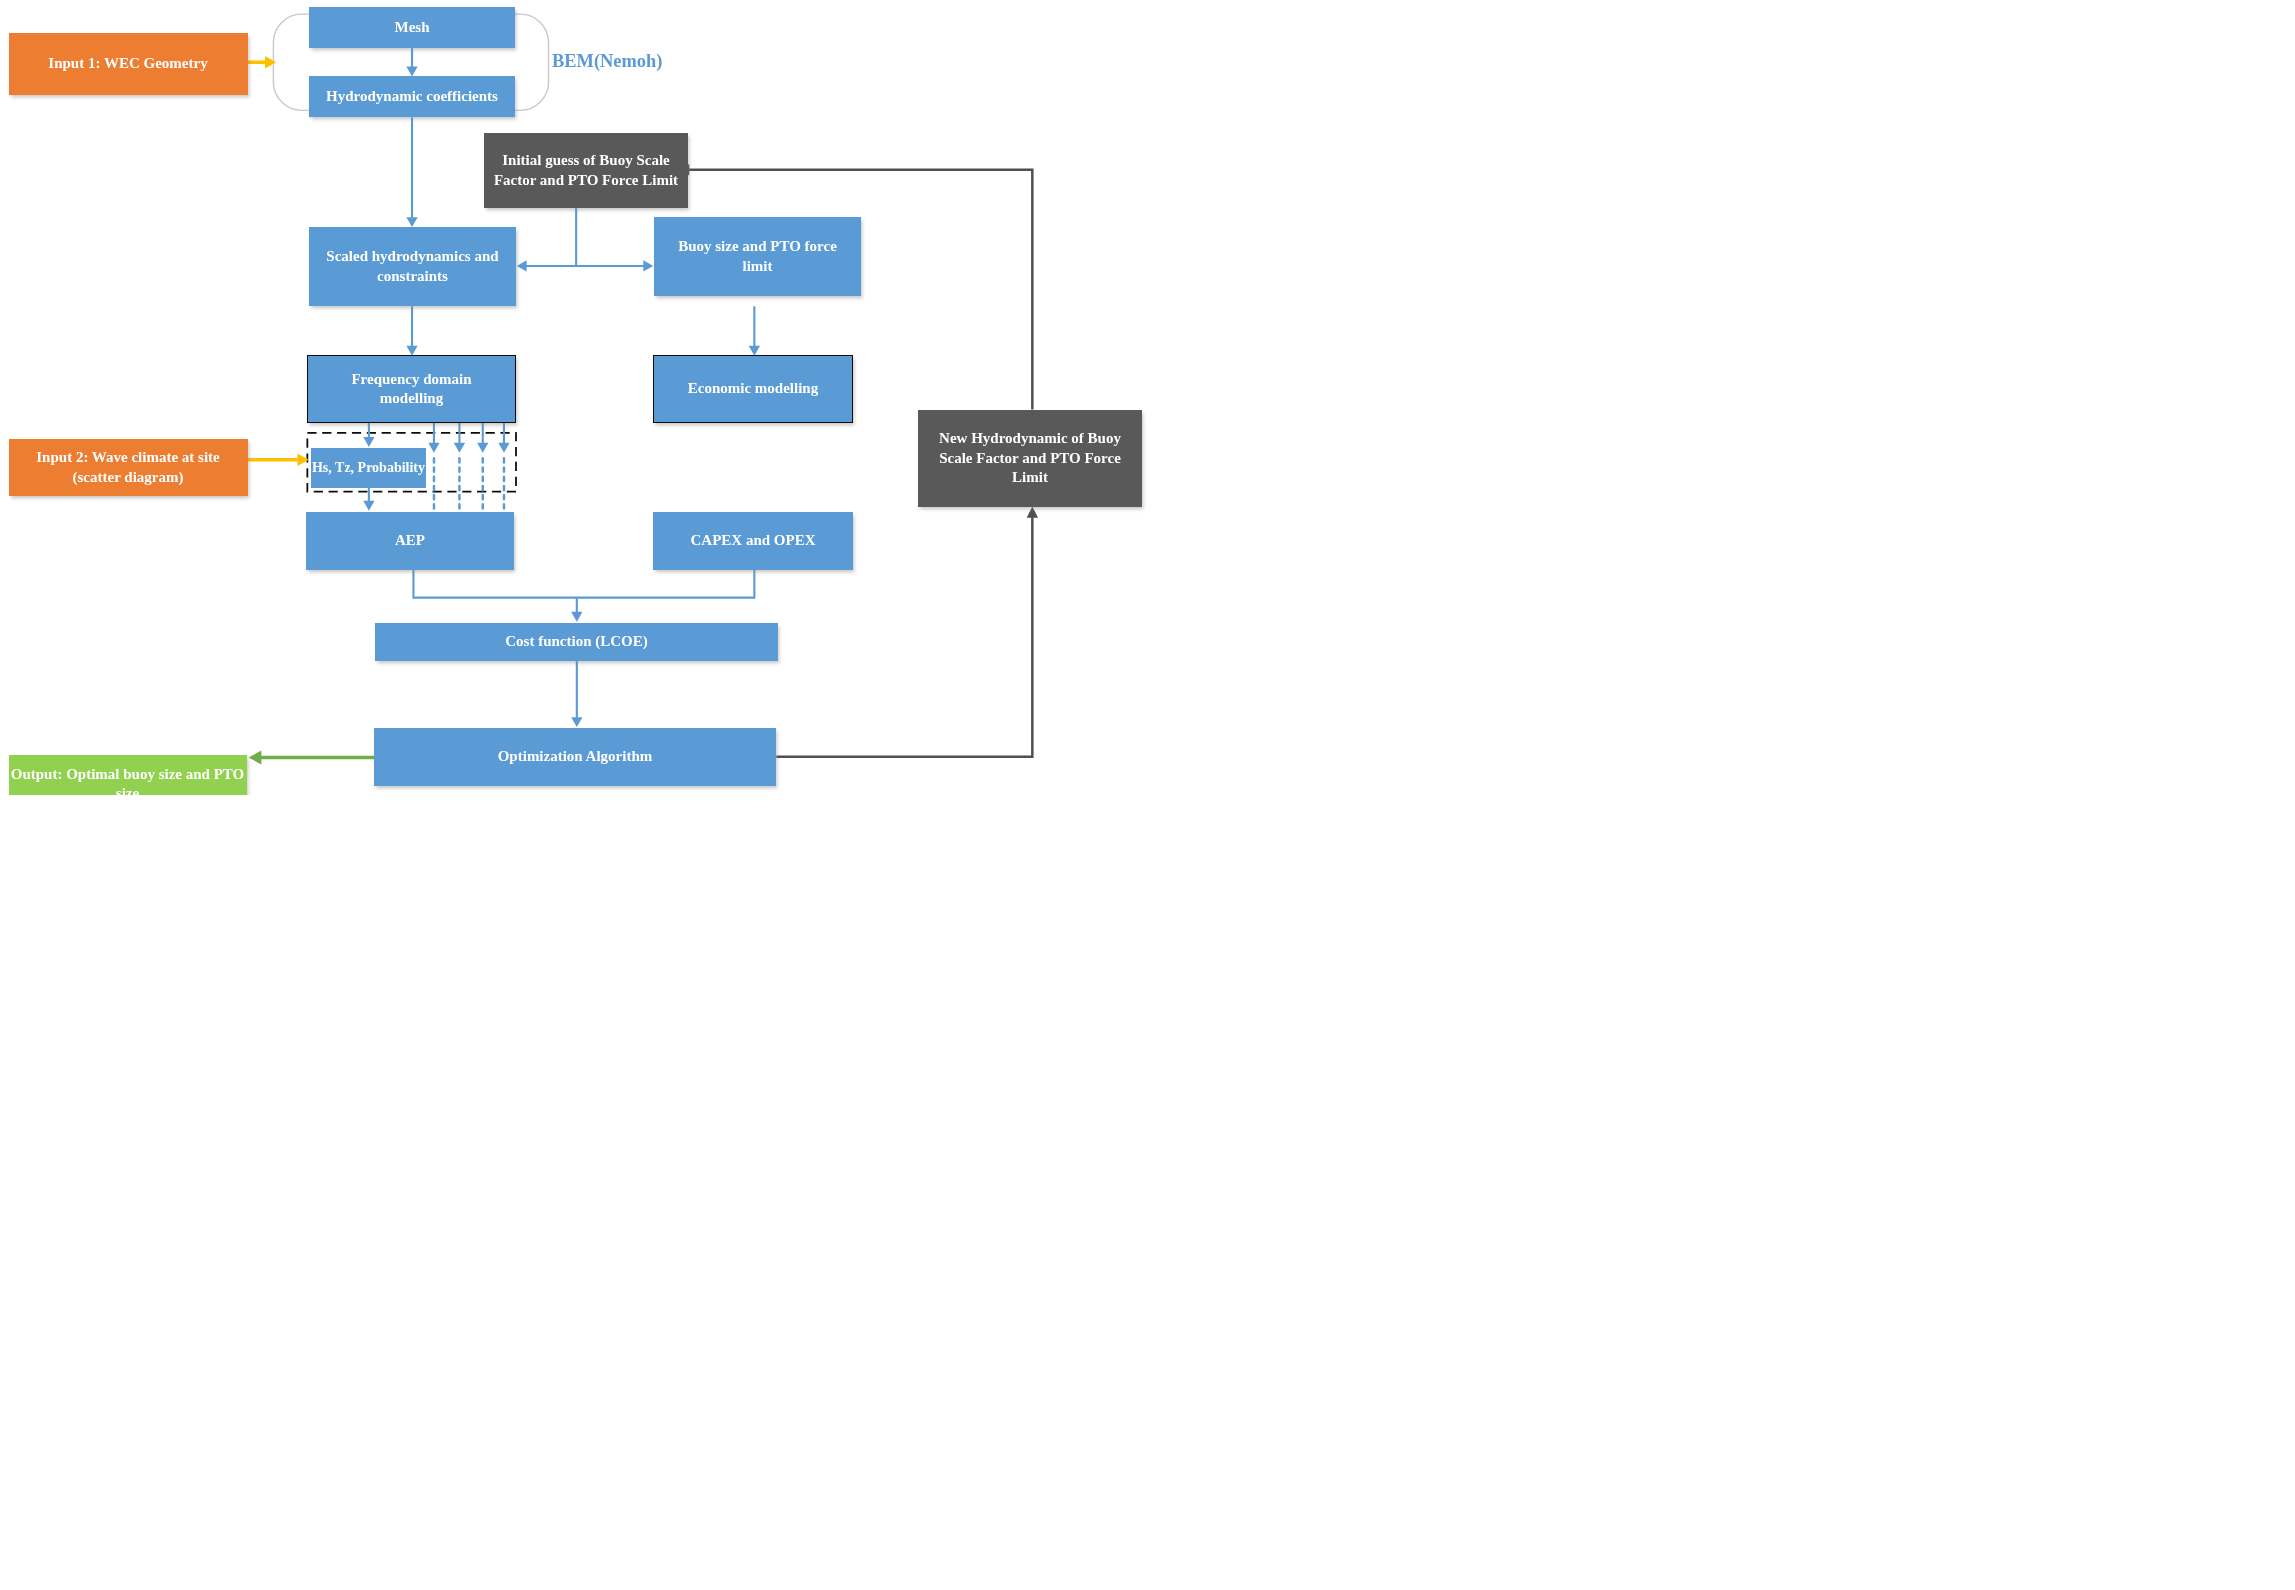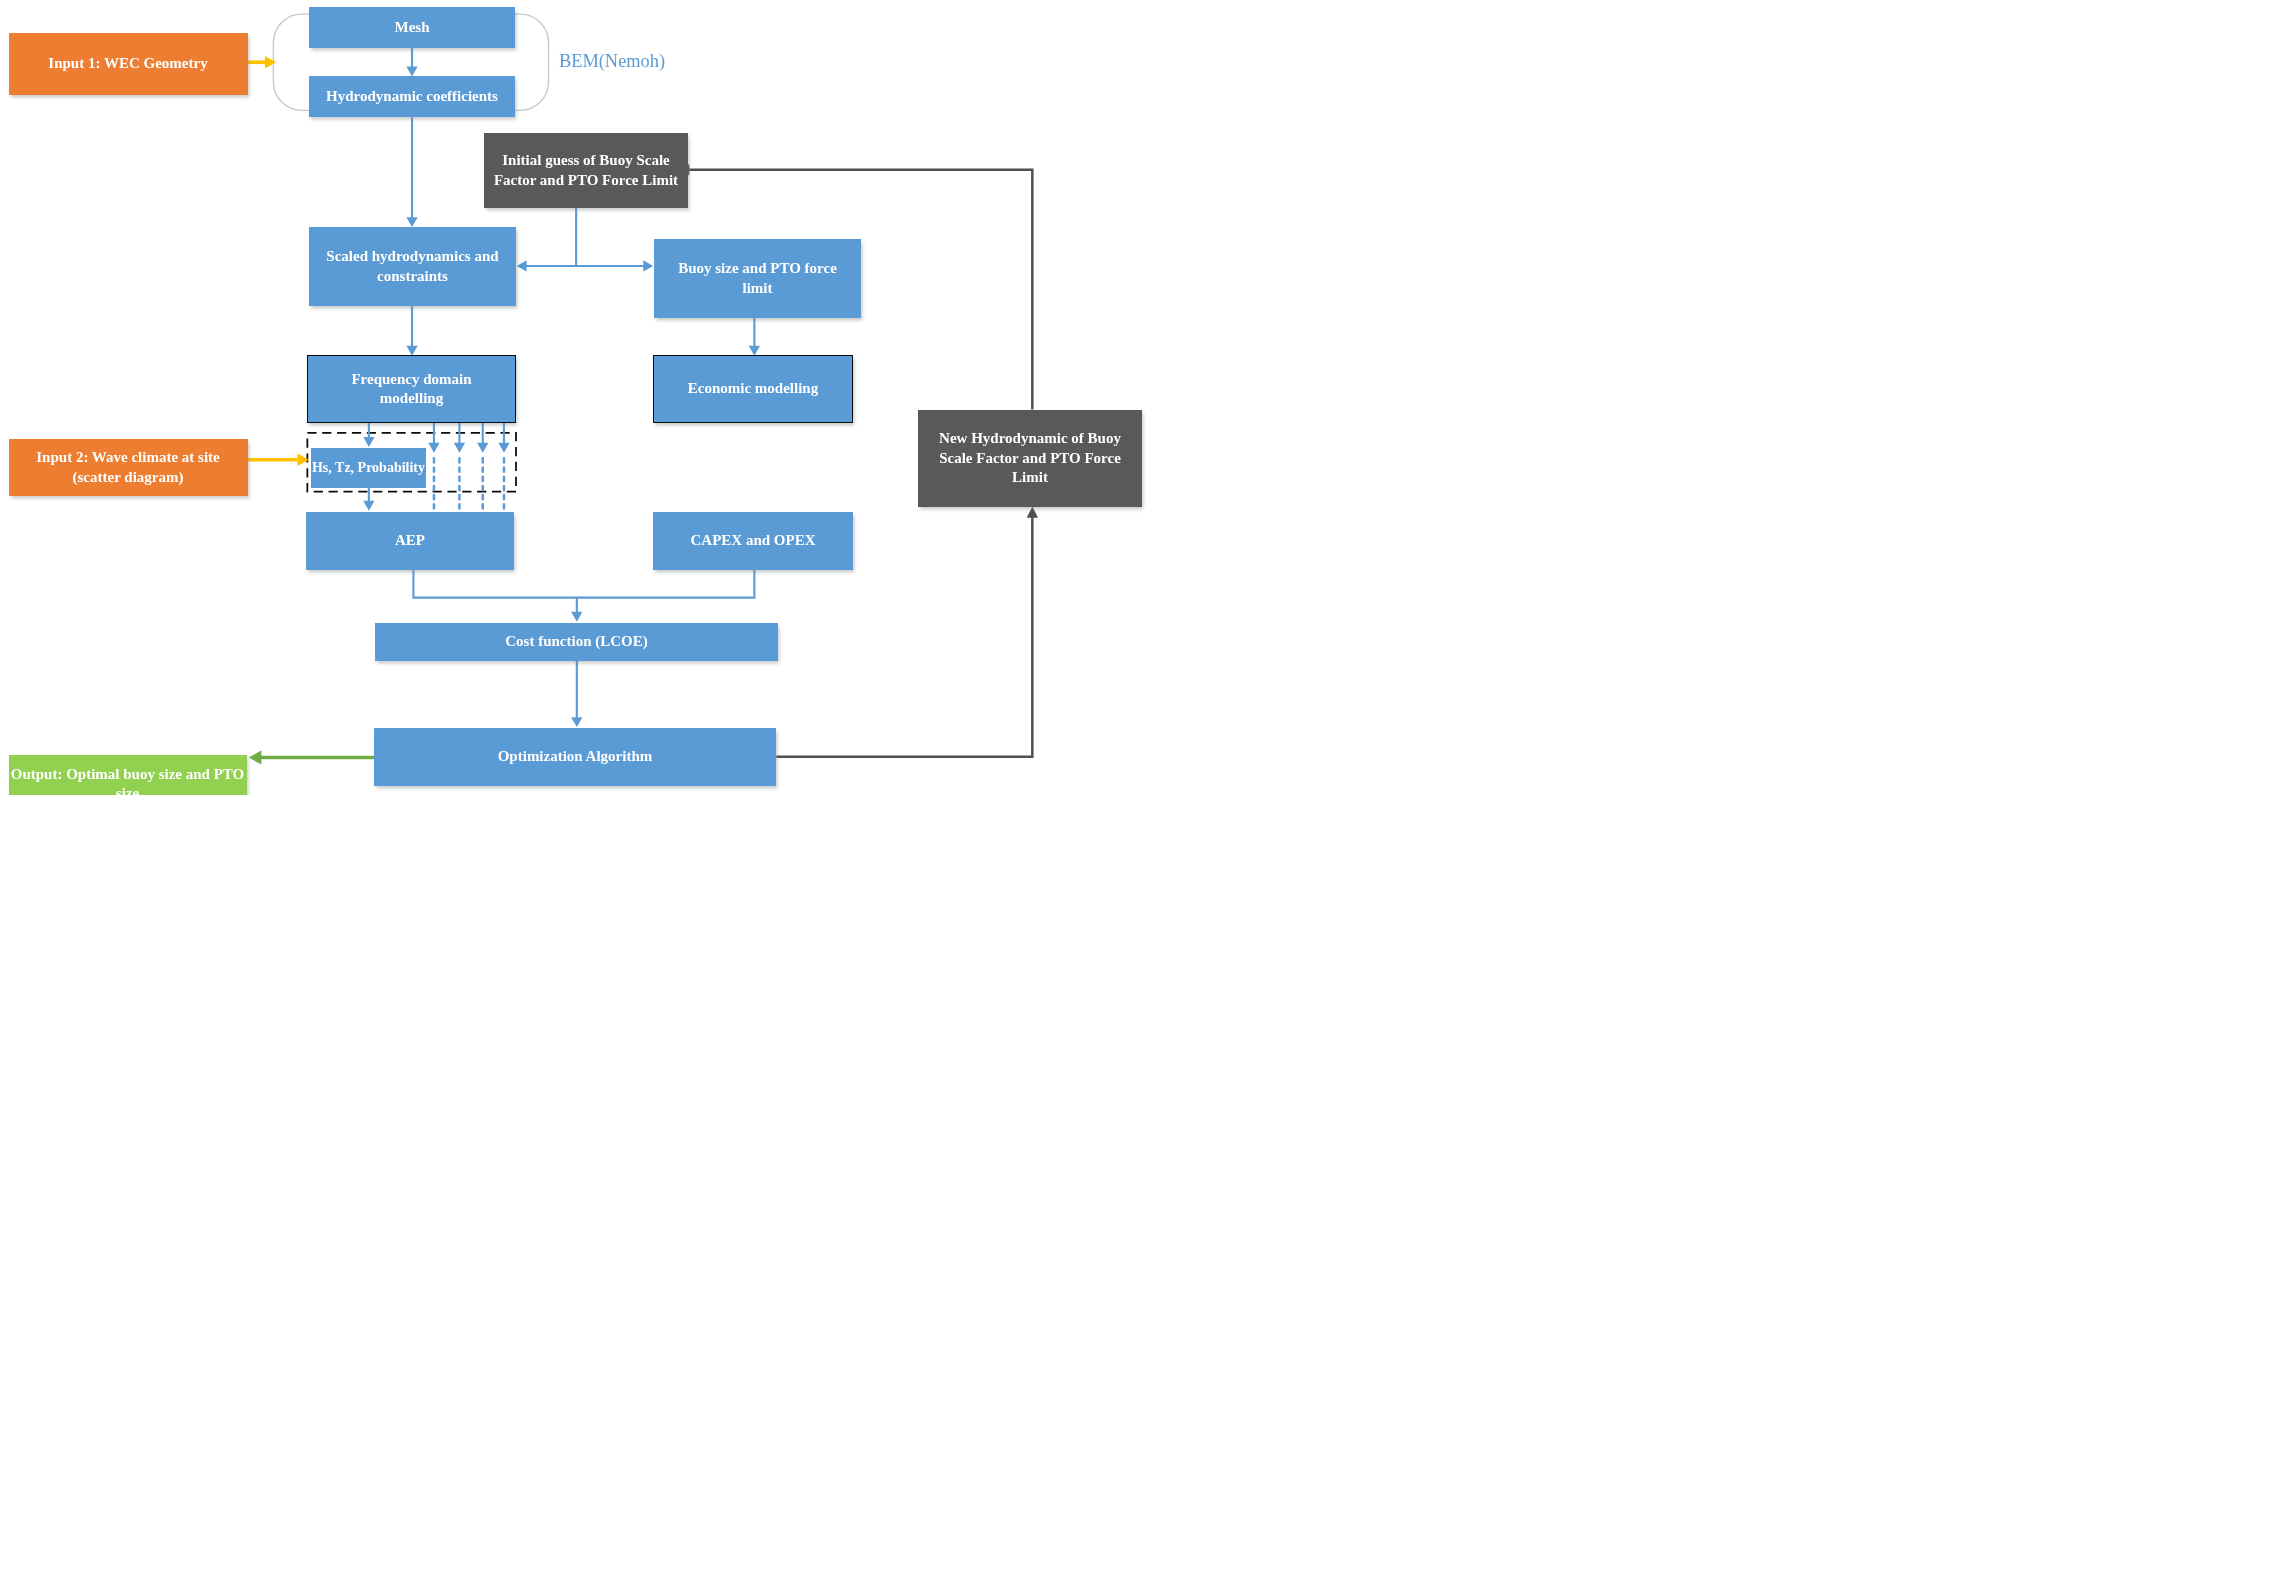--- a/index.html
+++ b/index.html
@@ -18,30 +18,30 @@
     text-align:center; font-weight:bold; color:#ffffff; line-height:1.3;
     box-shadow:2.1px 2.8px 3.5px rgba(130,130,130,.45); box-sizing:border-box; font-size:15px;
   }
   .blue{background:var(--box-blue);}
   .orange{background:var(--box-orange);}
   .dark{background:var(--box-dark);}
   .green{background:var(--box-green);}
   .bordered{border:1.8px solid #0b0b0b;}
   .no-shadow{box-shadow:none;}
   #bem-label{
-    position:absolute; z-index:2; left:552px; top:51px; width:120px; text-align:center;
-    color:var(--label-blue); font-weight:normal; font-size:18.4px;
+    position:absolute; z-index:2; left:552px; top:51px; width:120px; text-align:left;
+    color:var(--label-blue); font-weight:bold; font-size:18.4px;
   }
   
   #n-input1  {left:8.5px;  top:33px;   width:239px; height:62px;}
   #n-mesh    {left:309px; top:7px;   width:206px; height:41px;}
   #n-hydro   {left:309px; top:76px;  width:206px; height:41px;}
   #n-initial {left:474px; top:133px;  width:204px; height:75px; padding:0 2.8px;margin-left:10px;}
   #n-scaled  {left:309px; top:227px;  width:207px; height:79px; padding:0 12.7px;}
-  #n-buoy    {left:654px; top:239px;  width:207px; height:79px; padding:0 11px;align-items:center;}
+  #n-buoy    {left:654px; top:217px;  width:207px; height:79px; padding:0 11px;align-items:center;}
   #n-freq    {left:307px; top:355px;  width:209px; height:68px;  padding:0 20px;}
   #n-econ    {left:653px; top:355px;  width:200px; height:68px;}
   #n-input2  {left:8.5px;  top:439px;  width:239px; height:57px;  padding:0 2.8px;}
   #n-hs      {left:311px; top:448px;  width:115px; height:40px;  font-size:14px;}
   #n-aep     {left:306px; top:512px;  width:208px; height:58px;}
   #n-capex   {left:653px; top:512px;  width:200px; height:58px;}
   #n-cost    {left:375px; top:623px;  width:403px; height:38px;}
   #n-opt     {left:374px; top:728px; width:402px; height:58px;}
   #n-newcomb {left:918px;top:410px;  width:224px; height:97px; padding:0 2.8px;}
   #n-output  {left:8.5px;  top:727px; width:238px; height:58px;  padding:0 1.4px;margin-top:28px;}

